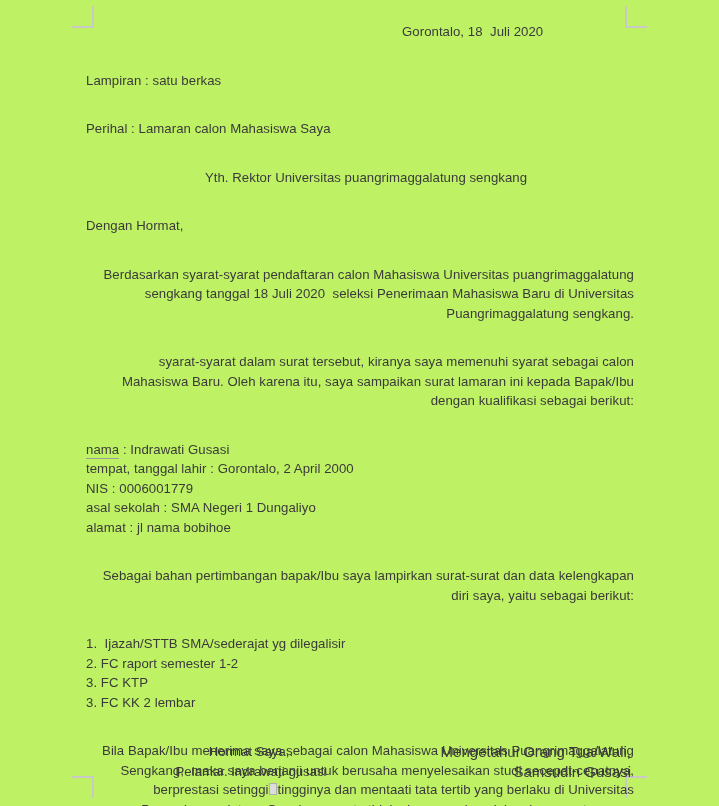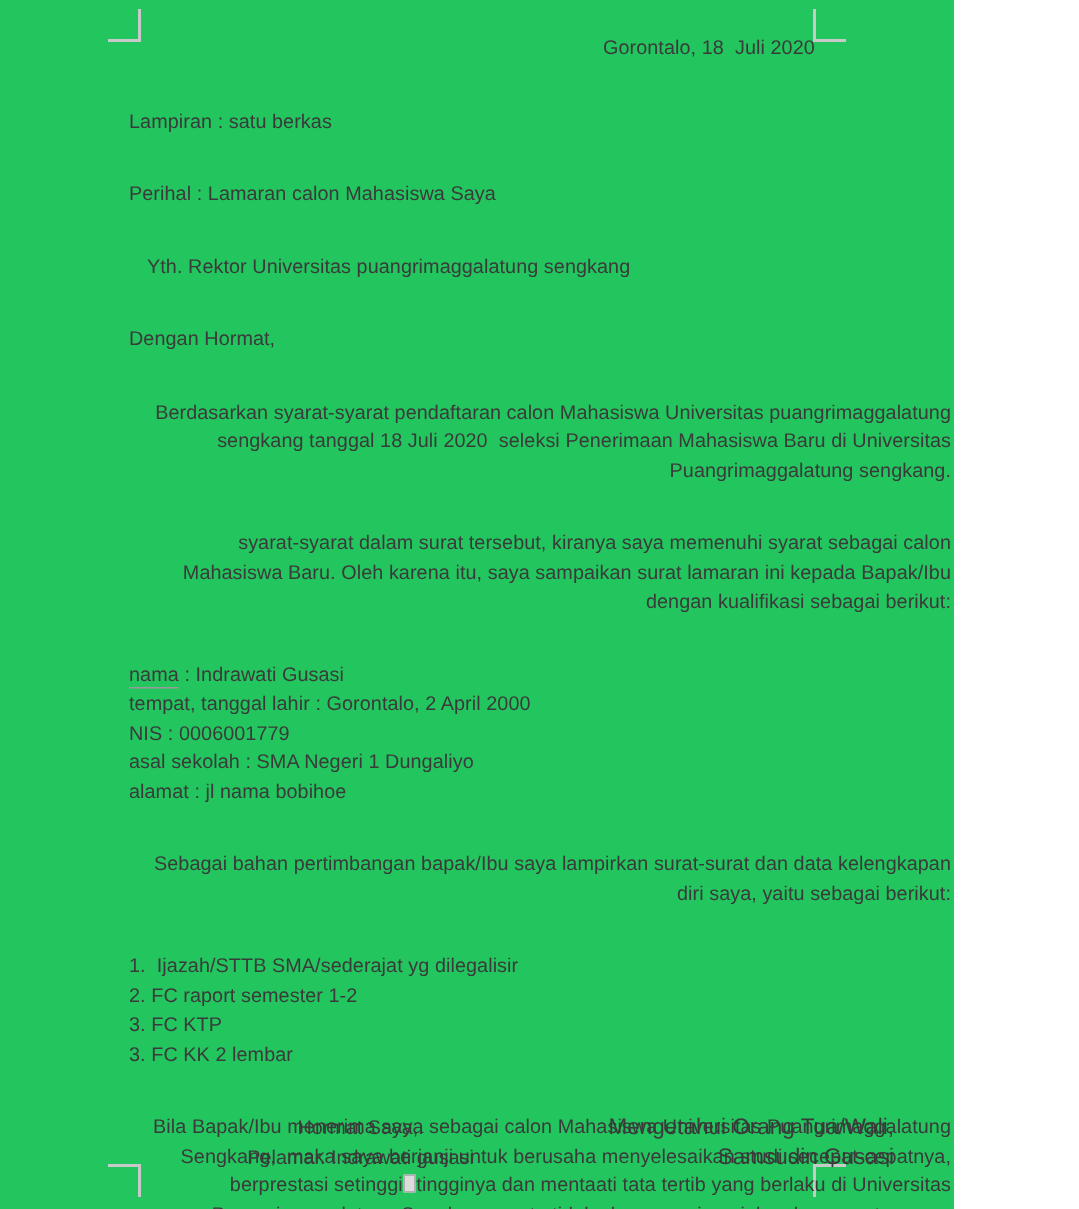--- a/index.html
+++ b/index.html
@@ -2,23 +2,23 @@
 <html><head>
 <meta charset="utf-8">
 <style>
   html, body {
     margin: 0;
     padding: 0;
     background: #ffffff;
   }
   .page {
     position: relative;
-    width: 636px;
+    width: 719px;
     height: 806px;
-    background: #22c55e;
+    background: #bef264;
     font-family: "Liberation Sans", sans-serif;
     color: #3a3a3a;
     overflow: hidden;
     text-decoration: underline;
   }
 
   
   .crop {
     position: absolute;
     width: 22px;
@@ -73,21 +73,21 @@
   }
 
   .date-line {
     text-align: left;
     padding-left: 316px;
     margin-top: 22px;
   }
 
   .blk   { margin-top: 29px; }
   .blk-s { }
-  .indent { padding-left: 12px; }
+  .indent { padding-left: 12px; text-align: center; }
 
   .para { text-align: right; }
 
   .underline-word {
     border-bottom: 1.4px solid #9a9a9a;
     padding-bottom: 1px;
   }
 
   .tofu {
     display: inline-block;

